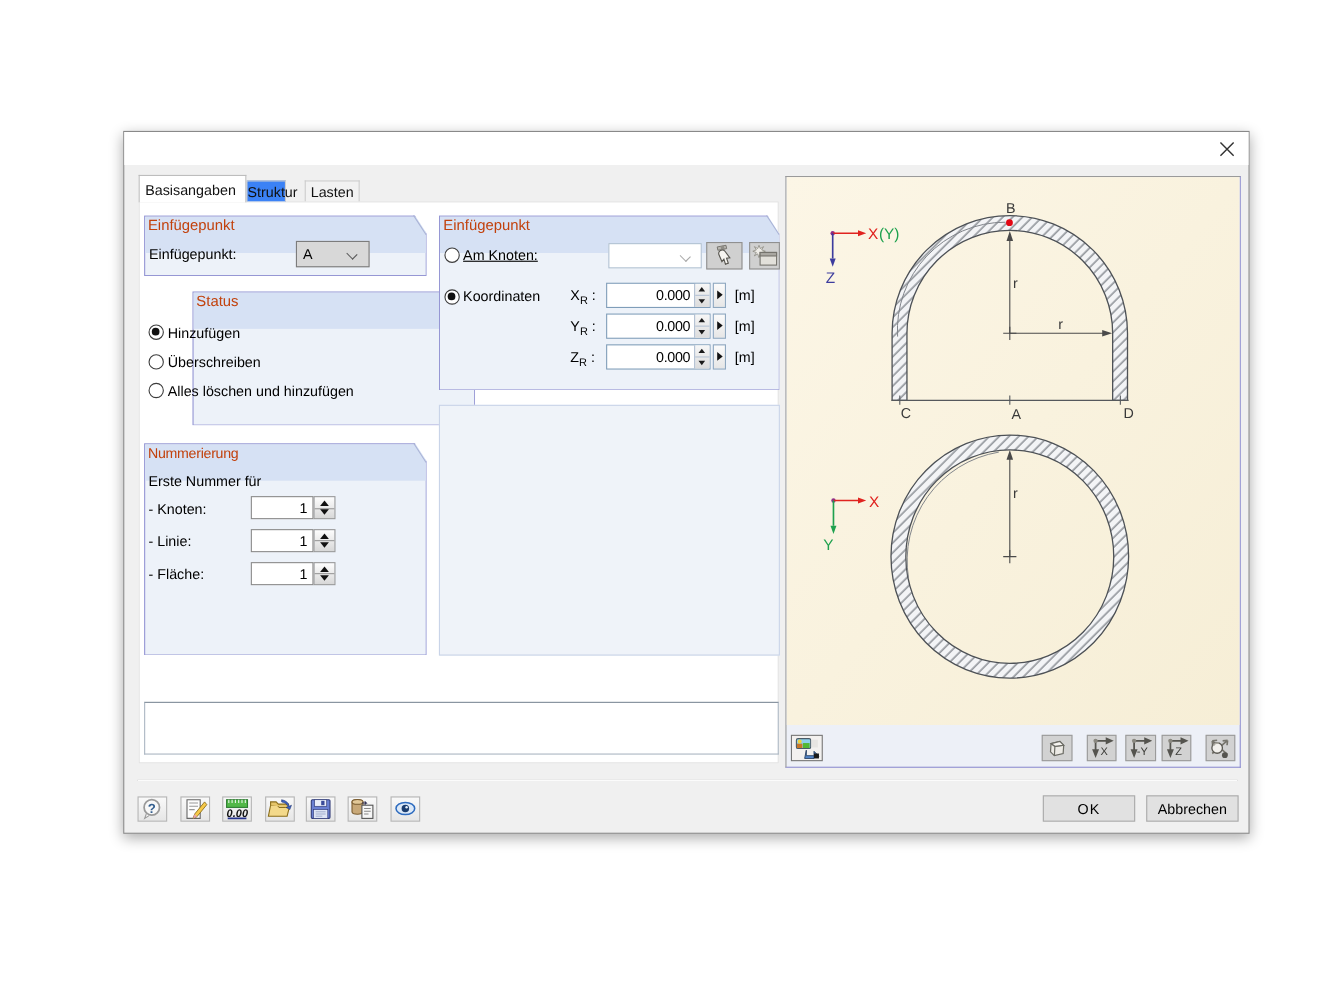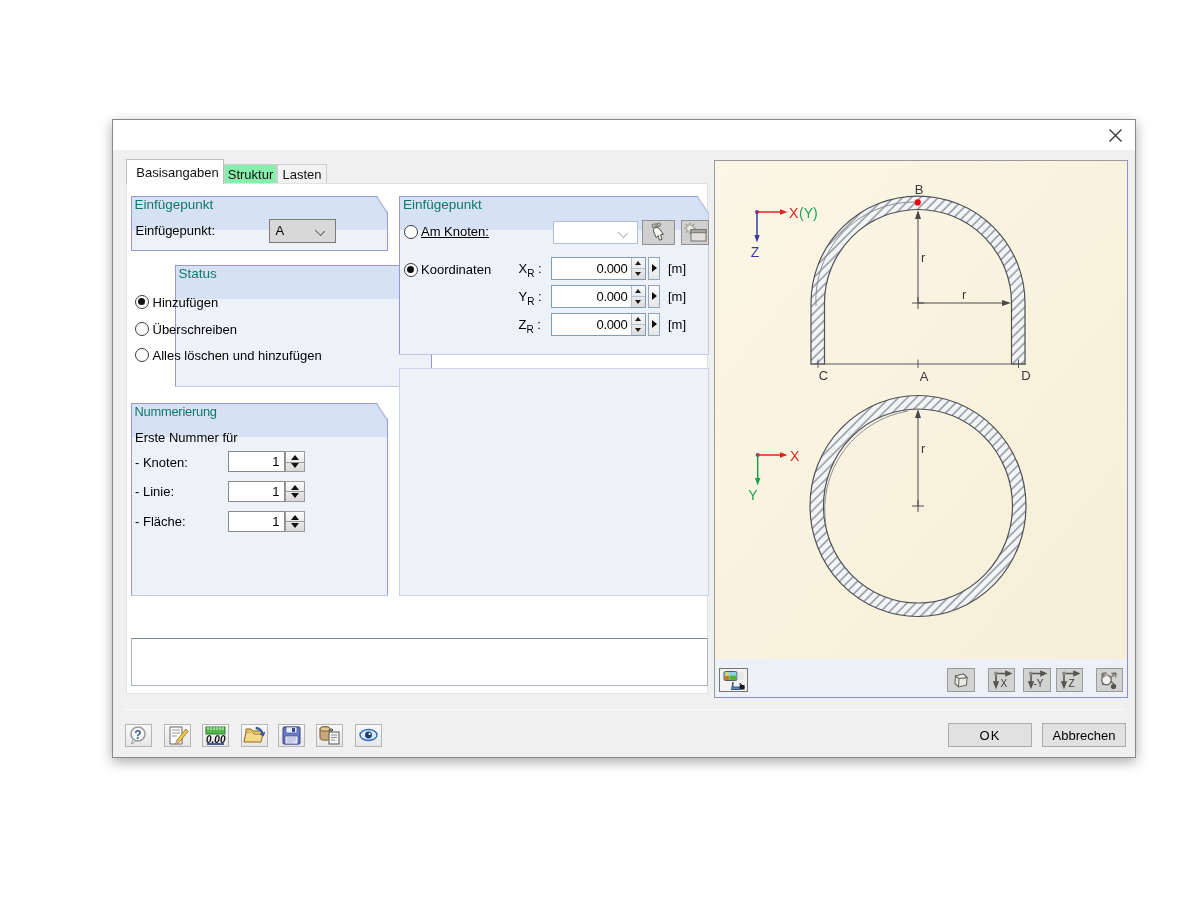--- a/index.html
+++ b/index.html
@@ -2,26 +2,26 @@
 <html><head>
 <meta charset="utf-8">
 <style>
 *{margin:0;padding:0;box-sizing:border-box;}
 html,body{width:1200px;height:900px;background:#ffffff;font-family:"Liberation Sans",sans-serif;overflow:hidden;}
 #dlg{position:absolute;left:112px;top:119px;width:1024px;height:639px;background:#f0f0f0;border:1px solid #898989;box-shadow:0 4px 12px rgba(0,0,0,.33);}
 .abs{position:absolute;}
 #cap{left:0;top:0;width:100%;height:30px;background:#ffffff;}
 #captx{left:5px;top:0;height:30px;line-height:31px;font-size:14px;color:#151515;}
 .tab{border:1px solid #bdbdbd;border-bottom:none;font-size:13px;color:#111;text-align:center;}
-#tab1{left:13px;top:39px;width:98px;height:25px;background:#fff;z-index:4;line-height:25px;text-align:center;padding-left:5px;}
-#tab2{left:111px;top:44px;width:53px;height:19px;background:#86efac;border-color:#cdcdcd;line-height:19px;z-index:2;}
+#tab1{left:13px;top:39px;width:98px;height:25px;background:#fff;z-index:4;line-height:25px;text-align:left;padding-left:5px;}
+#tab2{left:111px;top:44px;width:36px;height:19px;background:#3b82f6;border-color:#cdcdcd;line-height:19px;z-index:2;}
 #tab3{left:164px;top:44px;width:50px;height:19px;background:#f2f2f2;border-color:#cdcdcd;line-height:19px;z-index:2;}
 #page{left:13px;top:63px;width:582px;height:511px;background:#fff;border:1px solid #e2e2e2;z-index:1;}
 .grp{background:#edf2f9;border:1.5px solid #9697d4;clip-path:polygon(0 0,calc(100% - 11px) 0,100% 17px,100% 100%,0 100%);z-index:2;}
-.hd{position:absolute;left:0;top:0;right:0;height:33px;background:#d6e1f4;color:#0f766e;font-size:13.5px;line-height:16px;padding-left:3px;}
+.hd{position:absolute;left:0;top:0;right:0;height:33px;background:#d6e1f4;color:#c2410c;font-size:13.5px;line-height:16px;padding-left:3px;}
 .lb{position:absolute;font-size:13px;color:#000;white-space:nowrap;z-index:5;}
 .radio{position:absolute;z-index:5;width:14px;height:14px;border:1.4px solid #3c3c3c;border-radius:50%;background:#fff;}
 .radio.on::after{content:"";position:absolute;left:2.3px;top:2.3px;width:7px;height:7px;border-radius:50%;background:#111;}
 
 #gL1{left:17.5px;top:75.5px;width:257.5px;height:55.5px;}
 #gL2{left:17.5px;top:144.5px;width:257.5px;height:122px;margin-left:44px;}
 #gL3{left:17.5px;top:282.5px;width:257.5px;height:193px;}
 #hdK{left:17.5px;top:493.5px;width:578px;height:16.5px;background:#d6e1f4;color:#2f66b2;font-size:13.5px;line-height:16px;padding-left:2.5px;clip-path:polygon(0 0,calc(100% - 11px) 0,100% 100%,0 100%);z-index:2;}
 #komm{left:18px;top:517.5px;width:577px;height:48px;background:#fff;border:1px solid #abb6c2;border-top-color:#7e8a97;z-index:2;}
 

